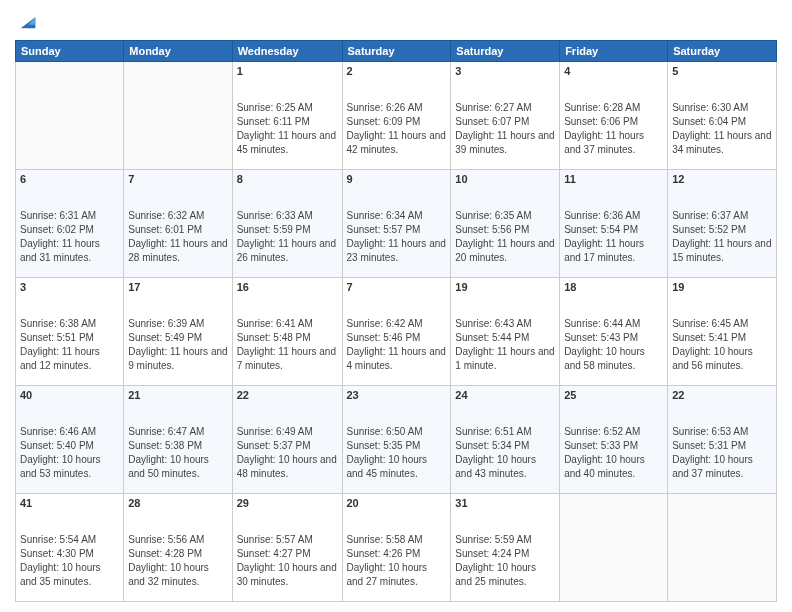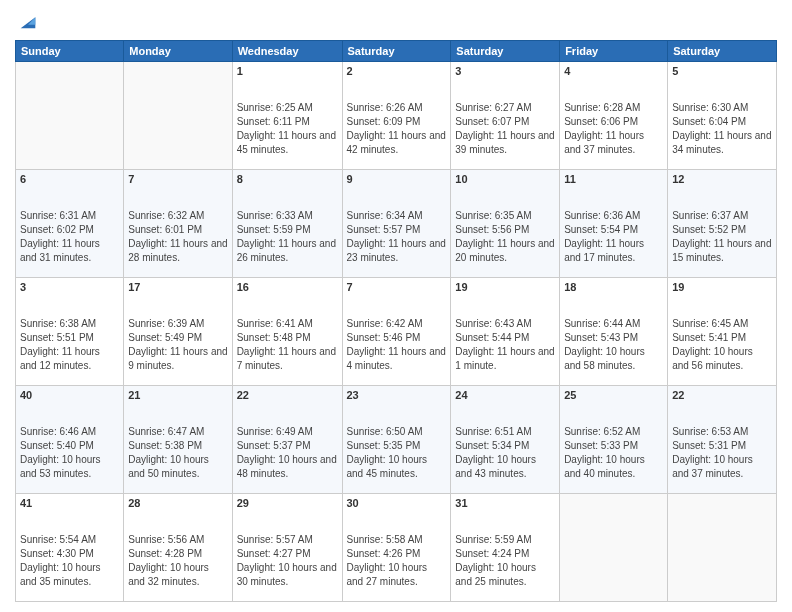--- a/index.html
+++ b/index.html
@@ -260,21 +260,21 @@
           </td>
           <td>
             <span class="day-number">28</span>
             <div class="day-info">Sunrise: 5:56 AM<br>Sunset: 4:28 PM<br>Daylight: 10 hours and 32 minutes.</div>
           </td>
           <td>
             <span class="day-number">29</span>
             <div class="day-info">Sunrise: 5:57 AM<br>Sunset: 4:27 PM<br>Daylight: 10 hours and 30 minutes.</div>
           </td>
           <td>
-            <span class="day-number">30</span>
+            <span class="day-number">20</span>
             <div class="day-info">Sunrise: 5:58 AM<br>Sunset: 4:26 PM<br>Daylight: 10 hours and 27 minutes.</div>
           </td>
           <td>
             <span class="day-number">31</span>
             <div class="day-info">Sunrise: 5:59 AM<br>Sunset: 4:24 PM<br>Daylight: 10 hours and 25 minutes.</div>
           </td>
           <td class="empty"></td>
           <td class="empty"></td>
         </tr>
       </tbody>

